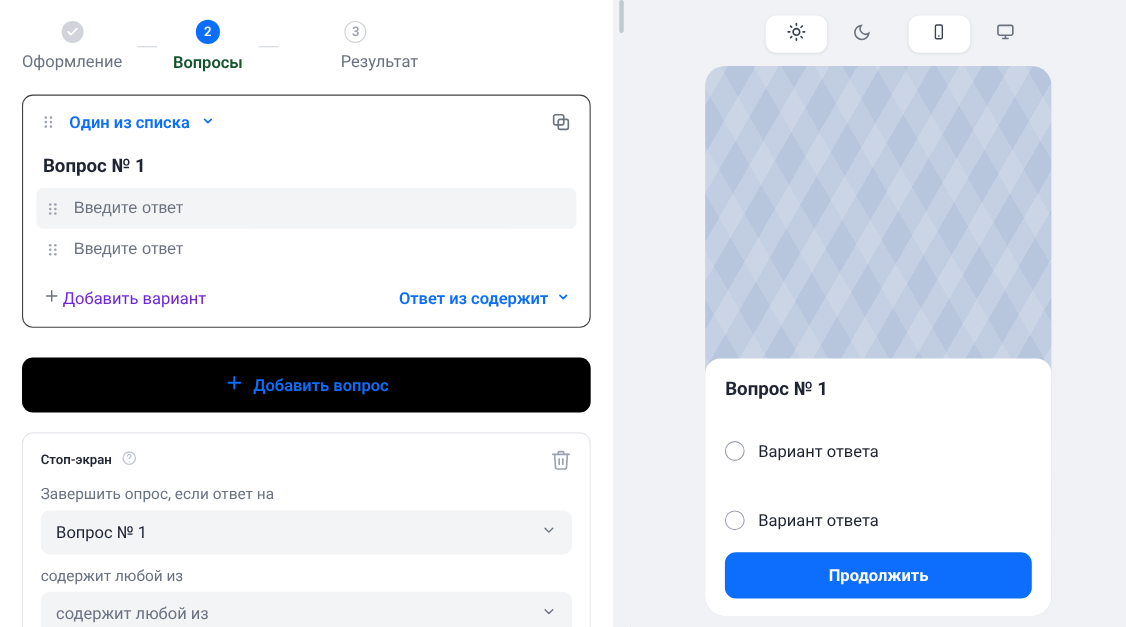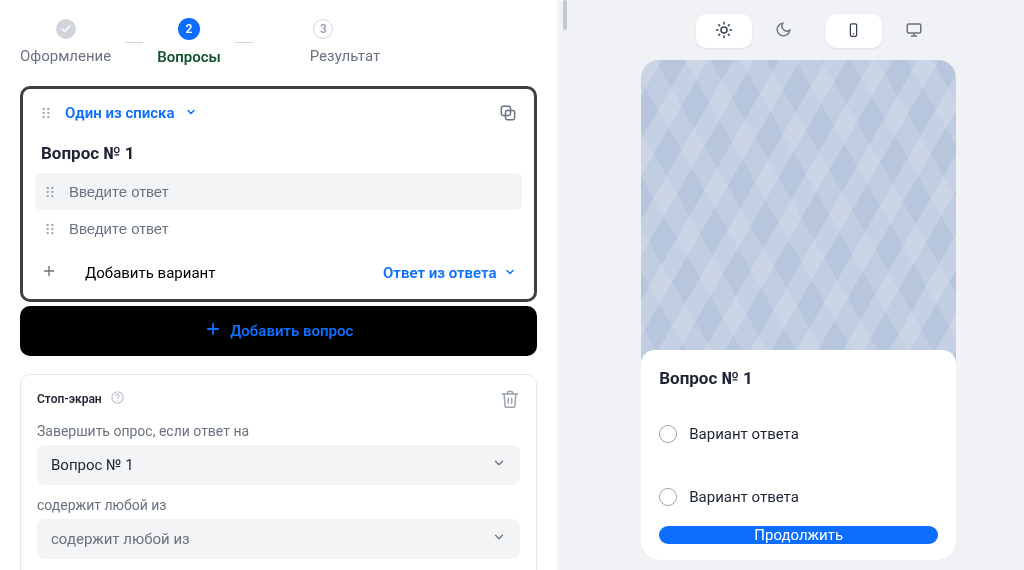--- a/index.html
+++ b/index.html
@@ -10,33 +10,33 @@
   .left-pane { flex: 1 1 56%; padding: 8px 20px 0 20px; overflow-y: auto; }
   .steps { display: flex; align-items: center; gap: 14px; padding: 10px 0 20px 0; font-size: 15px; }
   .step { display: flex; align-items: center; gap: 8px; color: #6b7280; flex-direction: column; }
   .step.done .step-icon { background: #d1d5db; color: #fff; border-radius: 50%; width: 20px; height: 20px; display: flex; align-items: center; justify-content: center; }
   .step.active .step-icon { background: #0d6efd; color: #fff; border-radius: 50%; width: 22px; height: 22px; display: flex; align-items: center; justify-content: center; font-size: 12px; font-weight: 600; }
   .step.future .step-icon { background: #fff; border: 1px solid #d1d5db; color: #9ca3af; border-radius: 50%; width: 20px; height: 20px; display: flex; align-items: center; justify-content: center; font-size: 12px; font-weight: 600; }
   .step.active .step-label { color: #14532d; font-weight: 600; }
   .step.future .step-label { color: #6b7280; margin-left: 43px; }
   .step-sep { width: 18px; height: 1px; background: #d1d5db; }
 
-  .card { background: #fff; border: 3px solid #404040; border-radius: 10px; margin-bottom: 4px; }
+  .card { background: #fff; border: 1px solid #404040; border-radius: 10px; margin-bottom: 27px; }
   .card-header { display: flex; align-items: center; justify-content: space-between; padding: 14px 16px; }
   .qtype { display: flex; align-items: center; gap: 10px; color: #0d6efd; font-weight: 600; cursor: pointer; font-size: 15px; }
   .drag-handle { color: #9ca3af; display: inline-flex; width: 16px; }
   .copy-icon-btn { color: #6b7280; display: flex; }
   .question-title { padding: 6px 18px 10px 18px; font-weight: 700; font-size: 17px; }
   .answers { padding: 0 12px 6px 12px; }
   .answer { display: flex; align-items: center; gap: 10px; border-radius: 6px; padding: 10px 8px; }
   .answer.first { background: #f3f4f6; }
   .answer input { border: none; outline: none; background: transparent; font-size: 15px; color: #111827; flex: 1; }
   .answer input::placeholder { color: #6b7280; }
   .card-actions { display: flex; align-items: center; justify-content: space-between; padding: 10px 18px 16px 18px; }
-  .add-variant { display: flex; align-items: center; gap: 28px; color: #000000; cursor: pointer; font-size: 15px; }
+  .add-variant { display: flex; align-items: center; gap: 2px; color: #6d28d9; cursor: pointer; font-size: 15px; }
   .template-answer { display: flex; align-items: center; gap: 8px; color: #0d6efd; font-weight: 600; cursor: pointer; font-size: 15px; }
 
   .add-question-bar { display: flex; align-items: center; justify-content: center; gap: 8px; background: #000000; border-radius: 10px; padding: 14px; color: #0d6efd; font-weight: 600; cursor: pointer; margin-bottom: 18px; font-size: 15px; }
 
   .stop-card { border: 1px solid #e5e7eb; border-radius: 10px; padding: 14px 16px 18px 16px; }
   .stop-head { display: flex; align-items: center; justify-content: space-between; margin-bottom: 14px; }
   .stop-title { display: flex; align-items: center; gap: 8px; font-weight: 600; font-size: 12px; }
   .help-icon { color: #9ca3af; cursor: pointer; }
   .trash-btn { color: #9ca3af; cursor: pointer; display: flex; }
   .stop-label { color: #6b7280; font-size: 14px; margin-bottom: 6px; }
@@ -58,21 +58,21 @@
   .preview-device { width: 315px; border-radius: 18px; background: #c3cfe3; background-image:
      repeating-linear-gradient(120deg, rgba(255,255,255,.17) 0 18px, rgba(255,255,255,0) 18px 40px),
      repeating-linear-gradient(60deg, rgba(255,255,255,.12) 0 22px, rgba(255,255,255,0) 22px 48px);
      background-color: #b8c6dd;
      overflow: hidden; display: flex; flex-direction: column; height: 500px; }
   .preview-top { flex: 1; }
   .preview-card { background: #fff; border-radius: 14px 14px 0 0; margin: 0 0 0 0; padding: 18px 18px 16px 18px; }
   .preview-q-title { font-weight: 700; font-size: 17px; margin-bottom: 14px; }
   .preview-option { display: flex; align-items: flex-start; gap: 12px; padding: 8px 0; font-size: 15px; color: #1f2433; margin-top: 29px; }
   .radio-circle { width: 18px; height: 18px; border: 1.5px solid #9ca3af; border-radius: 50%; }
-  .preview-continue { margin-top: 12px; background: #0d6efd; border-radius: 10px; color: #fff; text-align: center; font-weight: 400; font-size: 15px; cursor: pointer; }
+  .preview-continue { margin-top: 12px; background: #0d6efd; border-radius: 10px; color: #fff; text-align: center; padding: 12px; font-weight: 700; font-size: 15px; cursor: pointer; }
 
 </style>
 </head>
 <body>
 
 <div class="left-pane">
 
   <div class="steps">
     <div class="step done">
       <span class="step-icon">
@@ -157,21 +157,21 @@
       <div class="add-variant">
         <span>
           <svg width="16" height="16" viewBox="0 0 24 24" fill="none" stroke="#6b7280" stroke-width="2" stroke-linecap="round">
               <line x1="12" y1="5" x2="12" y2="19"></line>
               <line x1="5" y1="12" x2="19" y2="12"></line>
             </svg>
         </span>
         <span>Добавить вариант</span>
       </div>
       <div class="template-answer">
-        <span>Ответ из ответа</span>
+        <span>Ответ из содержит</span>
         <span>
           <svg width="12" height="12" viewBox="0 0 24 24" fill="none" stroke="currentColor" stroke-width="3" stroke-linecap="round" stroke-linejoin="round">
               <polyline points="6 9 12 15 18 9"></polyline>
             </svg>
         </span>
       </div>
     </div>
   </div>
 
   <div class="add-question-bar">

